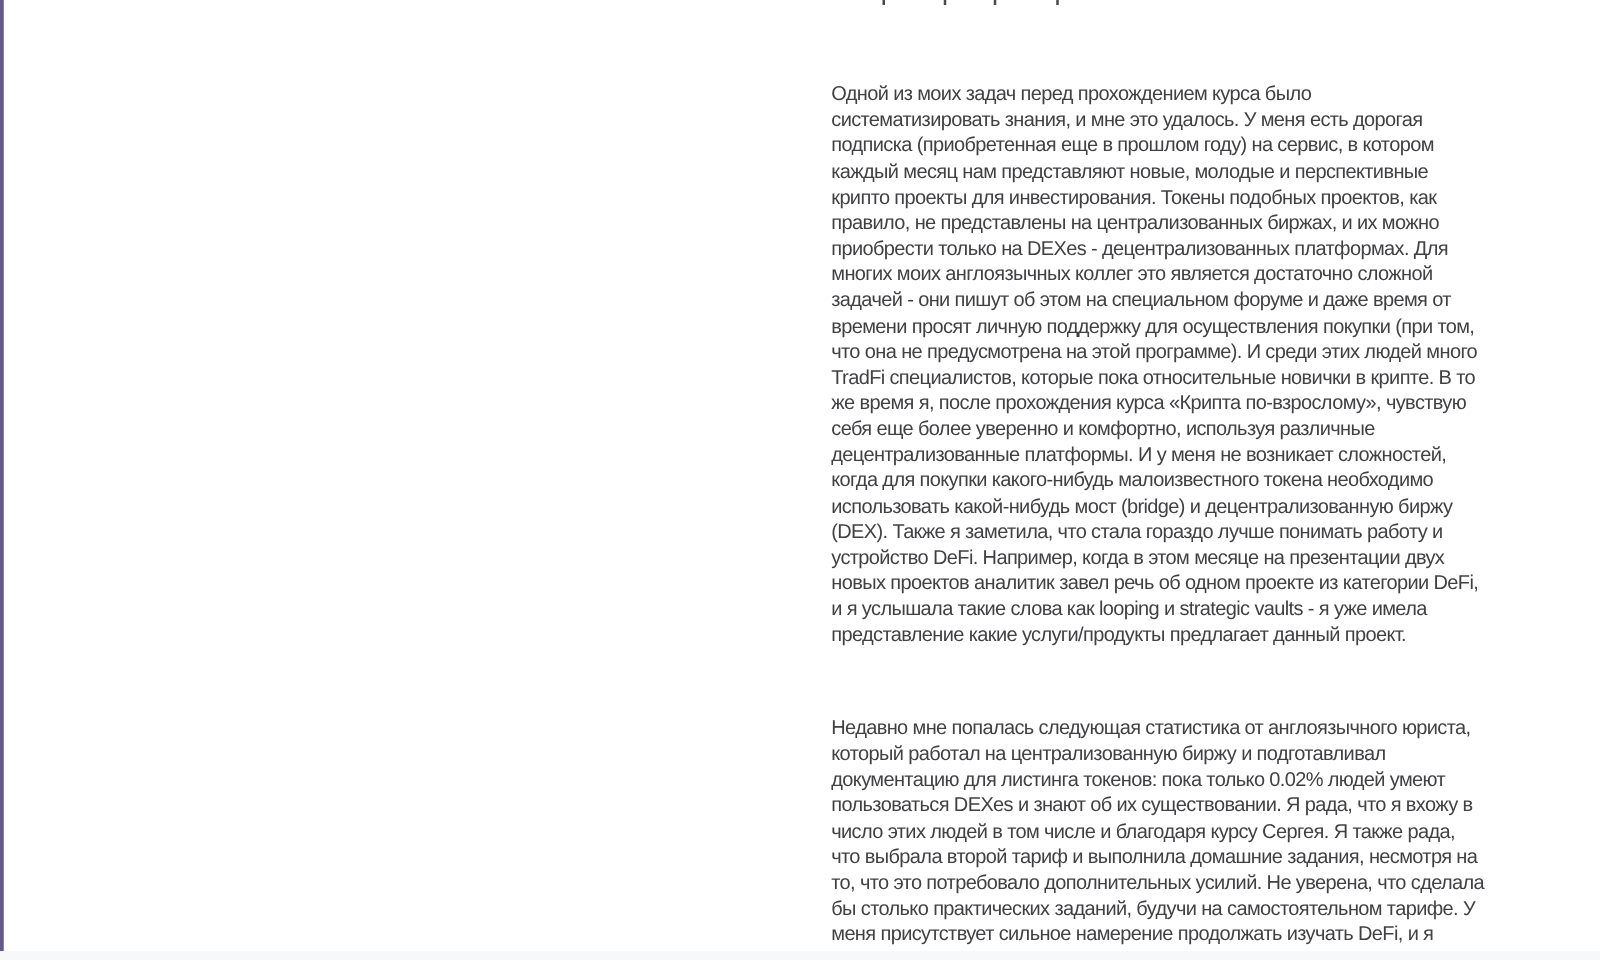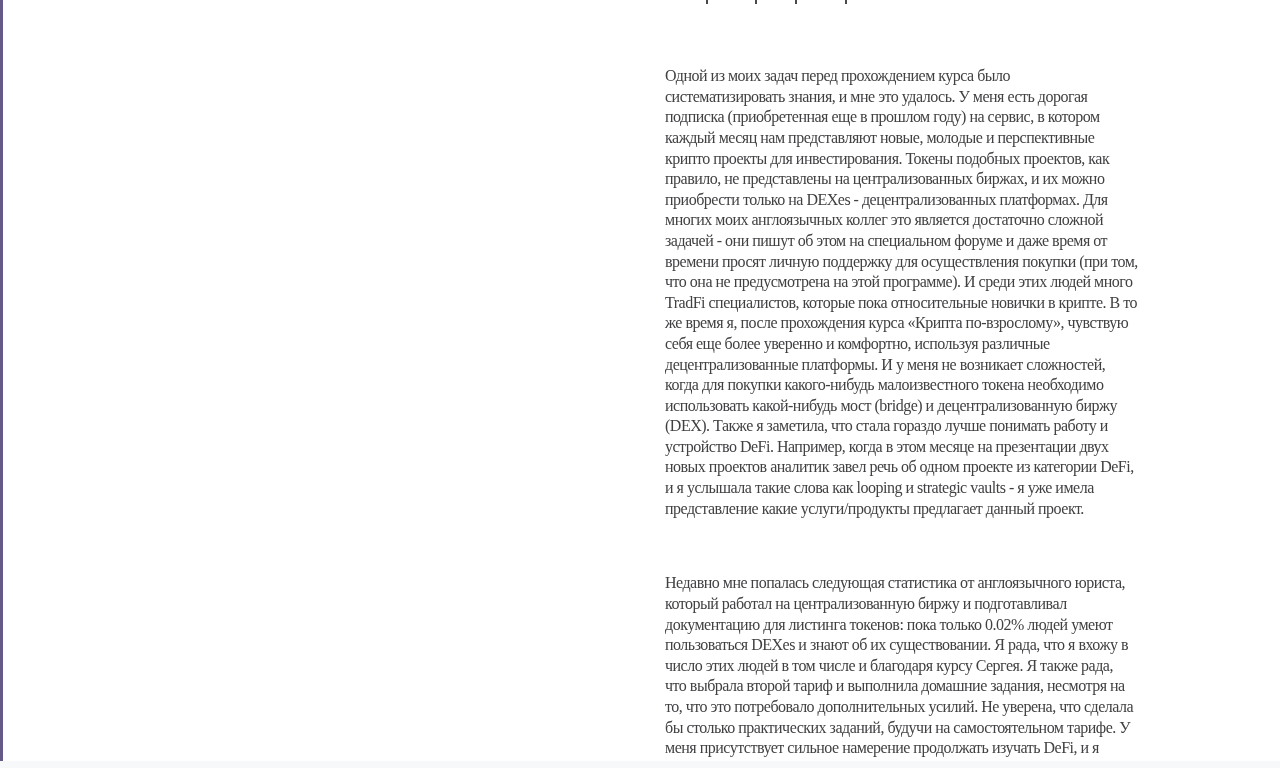--- a/index.html
+++ b/index.html
@@ -42,21 +42,20 @@
     top: 25px;
     width: 615px;
     color: var(--text, #414144);
     font-size: 16px;
     line-height: 20.6px;
     letter-spacing: -0.5px;
     white-space: pre;
   }
   .text-col p {
     margin: 0;
-    font-family: Liberation Serif, serif;
   }
   .text-col p + p {
     margin-top: 13px;
   }
   .bottom-bar {
     position: absolute;
     left: 0;
     bottom: 0;
     width: 1280px;
     height: 7px;

